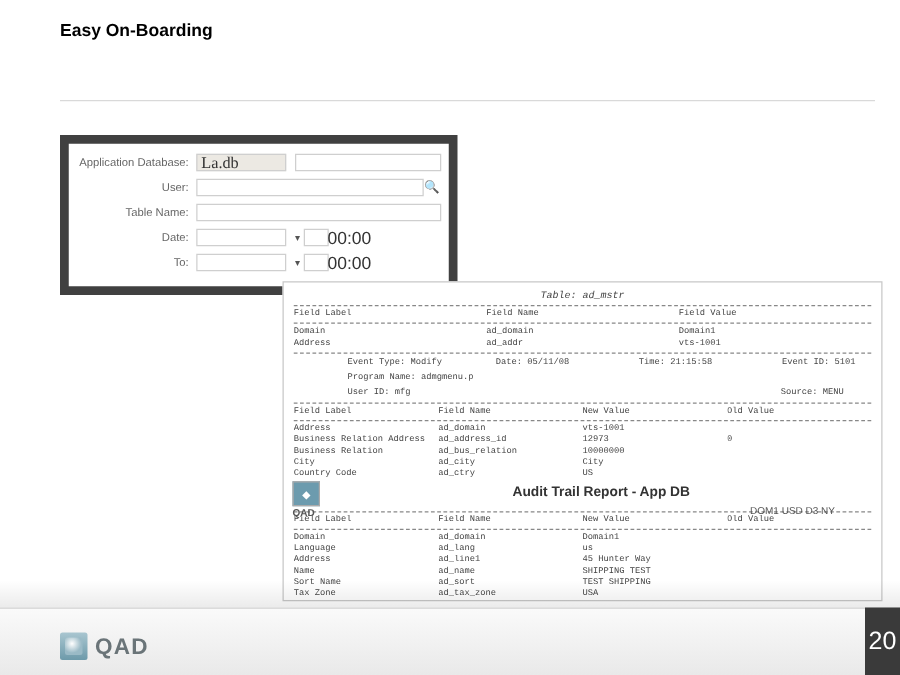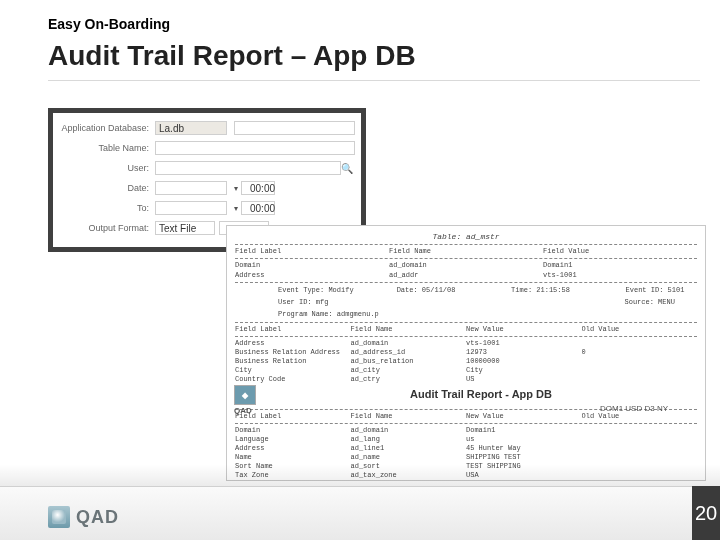--- a/index.html
+++ b/index.html
@@ -12,34 +12,34 @@
   }
   .slide { position: relative; width: 100%; height: 100%; }
   .subtitle { position: absolute; left: 48px; top: 16px; font-size: 14px; font-weight: bold; color: #000000; }
   .title { position: absolute; left: 48px; top: 40px; font-size: 28px; font-weight: bold; color: #222; }
   .divider-top { position: absolute; left: 48px; right: 20px; top: 80px; height: 1px; background: #d9d9d9; }
 
   .form-panel {
     position: absolute;
     left: 48px; top: 108px;
     width: 318px;
-    border: 5px solid #404040;
+    border: 7px solid #404040;
     background: #fff;
     padding: 6px 6px 8px 6px;
     font-size: 9px;
     color: #555;
   }
   .form-row { display: flex; align-items: center; height: 18px; margin-bottom: 2px; }
   .form-label { width: 96px; text-align: right; padding-right: 6px; color: #666; font-size: 9px; white-space: nowrap; }
-  .field { flex: 1; height: 14px; border: 1px solid #cfcfcf; background: #fff; font-size: 10px; padding-left: 3px; display: flex; align-items: center; color: #333; }
+  .field { flex: 1; height: 14px; border: 1px solid #cfcfcf; background: #fff; font-size: 13px; padding-left: 3px; display: flex; align-items: center; color: #333; font-family: Liberation Serif, serif; }
   .field.short { flex: none; width: 72px; margin-right: 4px; }
   .field.gray { background: #ece9e3; }
   .field-wrap { flex: 1; display: flex; align-items: center; gap: 3px; }
   .caret { width: 10px; font-size: 8px; color: #555; text-align: center; }
-  .time { width: 34px; height: 14px; border: 1px solid #cfcfcf; font-size: 10px; display: flex; align-items: center; padding-left: 8px; color: #333; }
+  .time { width: 20px; height: 14px; border: 1px solid #cfcfcf; font-size: 14px; display: flex; align-items: center; padding-left: 18px; color: #333; }
   .mag { width: 14px; height: 14px; font-size: 10px; display: flex; align-items: center; justify-content: center; color: #3a6; }
 
   .report-panel {
     position: absolute;
     left: 226px; top: 225px;
     width: 480px; height: 256px;
     border: 1px solid #c8c8c8;
     background: #fff;
     font-family: "Courier New", monospace;
     font-size: 7px;
@@ -84,56 +84,50 @@
     background: #3a3a3a; color: #fff;
     display: flex; align-items: center; justify-content: center;
     font-size: 20px;
   }
 </style>
 </head>
 <body>
 
 <div class="slide">
   <div class="subtitle">Easy On-Boarding</div>
-  <div class="title">Audit Trail Report – App DB</div>
   <div class="divider-top"></div>
 
   <div class="form-panel">
     <div class="form-row">
       <div class="form-label">Application Database:</div>
       <div class="field-wrap">
         <div class="field gray short">La.db</div>
         <div class="field"></div>
       </div>
     </div>
     <div class="form-row">
-      <div class="form-label">Table Name:</div>
-      <div class="field"></div>
-    </div>
-    <div class="form-row">
       <div class="form-label">User:</div>
       <div class="field"></div>
       <div class="mag">🔍</div>
+    </div>
+    <div class="form-row">
+      <div class="form-label">Table Name:</div>
+      <div class="field"></div>
     </div>
     <div class="form-row">
       <div class="form-label">Date:</div>
       <div class="field short"></div>
       <div class="caret">▾</div>
       <div class="time">00:00</div>
     </div>
     <div class="form-row">
       <div class="form-label">To:</div>
       <div class="field short"></div>
       <div class="caret">▾</div>
       <div class="time">00:00</div>
-    </div>
-    <div class="form-row">
-      <div class="form-label">Output Format:</div>
-      <div class="field short" style="width:60px">Text File</div>
-      <div class="field short" style="width:50px"></div>
     </div>
   </div>
 
   <div class="report-panel">
     <div class="rp-center">Table: ad_mstr</div>
     <hr class="rp-rule">
     <div class="rp-cols3">
       <div>Field Label</div>
       <div>Field Name</div>
       <div>Field Value</div>
@@ -150,27 +144,27 @@
       <div>vts-1001</div>
     </div>
     <hr class="rp-rule">
     <div class="rp-mid">
       <div>Event Type: Modify</div>
       <div>Date: 05/11/08</div>
       <div>Time: 21:15:58</div>
       <div>Event ID: 5101</div>
     </div>
     <div class="rp-mid">
+      <div>Program Name: admgmenu.p</div>
+    </div>
+    <div class="rp-mid">
       <div>User ID: mfg</div>
       <div></div>
       <div></div>
       <div>Source: MENU</div>
-    </div>
-    <div class="rp-mid">
-      <div>Program Name: admgmenu.p</div>
     </div>
     <hr class="rp-rule">
     <div class="rp-cols4">
       <div>Field Label</div>
       <div>Field Name</div>
       <div>New Value</div>
       <div>Old Value</div>
     </div>
     <hr class="rp-rule">
     <div class="rp-cols4">

